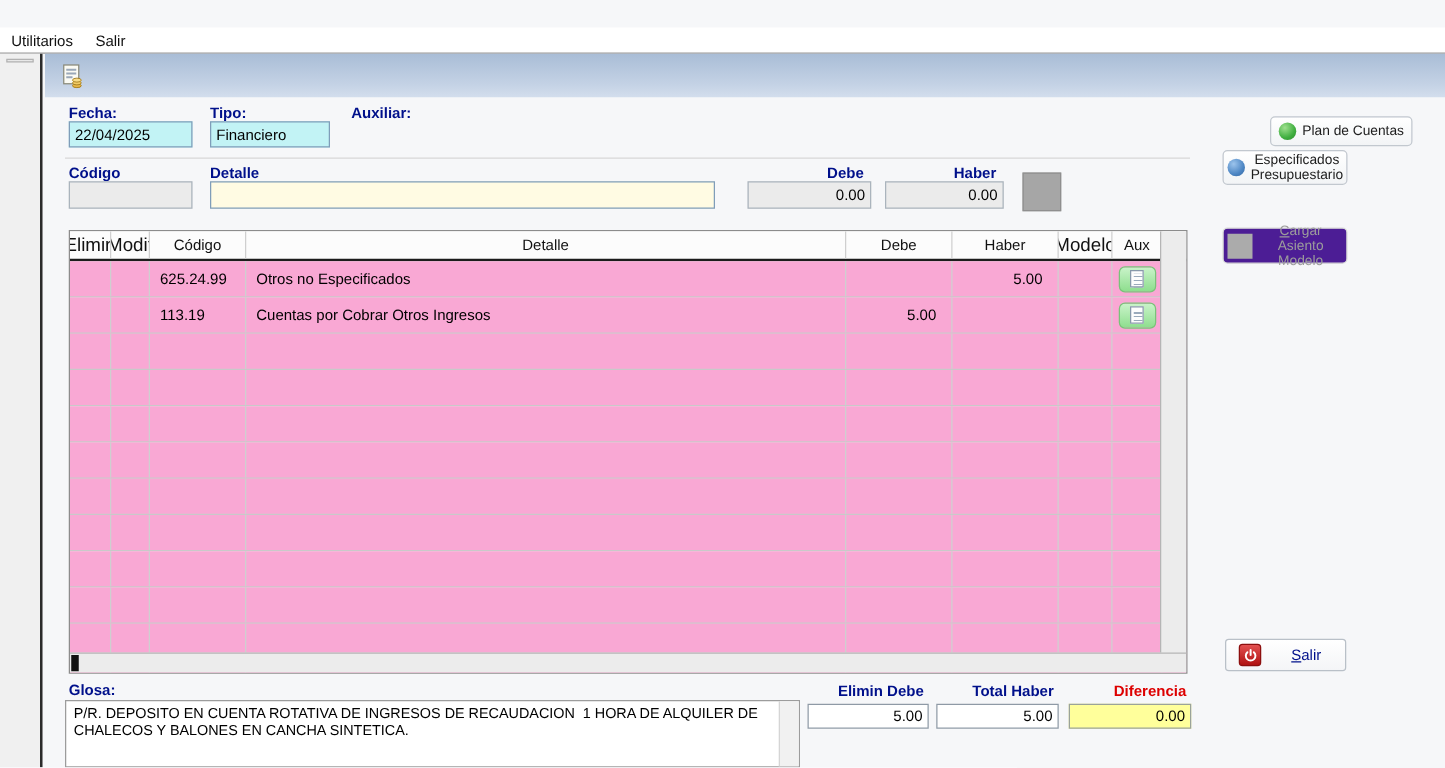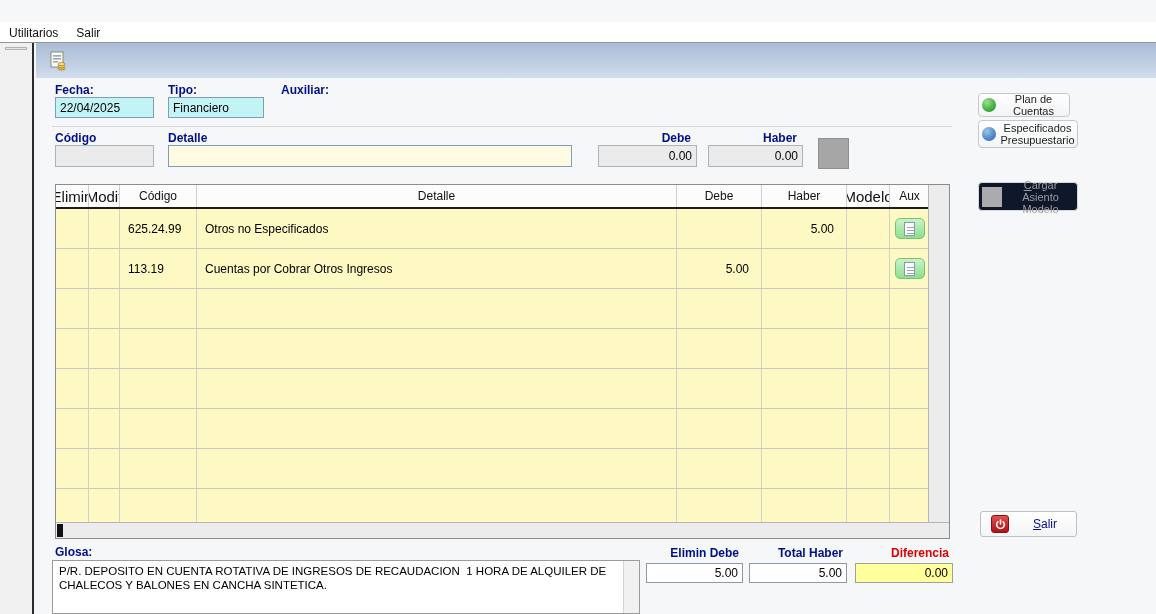--- a/index.html
+++ b/index.html
@@ -44,39 +44,39 @@
   .fld.diff{background:#ffff9b;border-color:#9aa39a}
 
   .sep{position:absolute;height:1px;background:#d7d7d7}
 
   .gray-square{position:absolute;left:818px;top:138px;width:31px;height:31px;background:#a6a6a6;border:1px solid #8f8f8f}
 
   
   .sidebtn{position:absolute;background:linear-gradient(#ffffff,#f2f4f6);border:1px solid #c2c8cf;
     border-radius:4px;display:flex;align-items:center;justify-content:center;gap:5px;
     font-size:11px;color:#1c1c1c;text-align:center;line-height:12px;cursor:default;padding:1px 3px}
-  .sidebtn.disabled{color:#9c9c9c;background:#0f172a;border-color:#d8d8d8}
+  .sidebtn.disabled{color:#9c9c9c;background:#4c1d95;border-color:#d8d8d8}
   .sphere{width:14px;height:14px;border-radius:50%;flex:0 0 auto}
   .sphere.green{background:radial-gradient(circle at 35% 30%,#9fe08f,#3fae3f 60%,#2d8a2d)}
   .sphere.blue{background:radial-gradient(circle at 35% 30%,#9cc4ec,#4d86c4 60%,#33669f)}
   .sq-icon{width:20px;height:20px;background:#ababab;flex:0 0 auto}
   .power-icon{width:18px;height:18px;border-radius:3px;flex:0 0 auto;
     background:linear-gradient(#e25050,#b01212);border:1px solid #8d0f0f;
     display:flex;align-items:center;justify-content:center}
   .salir-btn{position:absolute;background:linear-gradient(#ffffff,#f4f5f7);border:1px solid #b9c0c8;
     border-radius:3px;display:flex;align-items:center;font-size:12px;color:#00108b;padding:0 10px;gap:24px}
 
   
   .table{position:absolute;left:55px;top:184px;width:895px;height:355px;background:#fff;
     border:1px solid #8c8c8c;overflow:hidden}
   .thead{display:flex;height:24px;background:#fcfcfc;border-bottom:2px solid #1c1c1c}
   .hcell{display:flex;align-items:center;justify-content:center;font-size:12px;color:#111;
     border-right:1px solid #cfcfcf;overflow:hidden}
   .hcell.small{font-size:15px}
-  .trow{display:flex;height:40px;border-bottom:1px solid #c9c9c9;background:#fef9c3}
+  .trow{display:flex;height:29px;border-bottom:1px solid #c9c9c9;background:#f9a8d4}
   .tcell{display:flex;align-items:center;font-size:12px;color:#000;border-right:1px solid #cfcfcf;overflow:hidden}
   .w0{width:33px}.w1{width:31px}.w2{width:77px}.w3{width:480px}.w4{width:85px}.w5{width:85px}.w6{width:43px}.w7{width:40px}
   .tcell.c2{padding-left:8px}.tcell.c3{padding-left:8px}
   .tcell.c4,.tcell.c5{justify-content:flex-end;padding-right:12px}
   .tcell.c7{justify-content:center}
   .vscroll{position:absolute;right:0;top:0;width:21px;height:338px;background:#ececec;border-left:1px solid #b5b5b5}
   .hscroll{position:absolute;left:0;bottom:0;width:893px;height:16px;background:#ececec;border-top:1px solid #b5b5b5}
   .hthumb{position:absolute;left:1px;top:1px;width:6px;height:13px;background:#111}
   .aux-btn{width:30px;height:21px;border-radius:5px;border:1px solid #79c379;
     background:linear-gradient(#c9f3c9,#8ede8e);display:flex;align-items:center;justify-content:center;cursor:pointer}
@@ -140,21 +140,21 @@
   <input class="fld yellow" style="left: 168px; top: 145px; width: 404px; height: 22px;" value="">
 
   <span class="lbl right" style="left:598px;top:131px;width:93px">Debe</span>
   <input class="fld gray num" style="left: 598px; top: 145px; width: 99px; height: 22px;" value="0.00">
 
   <span class="lbl right" style="left:708px;top:131px;width:89px">Haber</span>
   <input class="fld gray num" style="left: 708px; top: 145px; width: 95px; height: 22px;" value="0.00">
 
   <div class="gray-square"></div>
 
-  <div class="sidebtn" style="left:978px;top:93px;width:92px;height:24px">
+  <div class="sidebtn" style="left:1016px;top:93px;width:114px;height:24px">
     <span class="sphere green"></span>
     <span>Plan de Cuentas</span>
   </div>
   <div class="sidebtn" style="left:978px;top:120px;width:100px;height:28px">
     <span class="sphere blue"></span>
     <span>Especificados Presupuestario</span>
   </div>
   <div class="sidebtn disabled" style="left:978px;top:182px;width:100px;height:29px">
     <span class="sq-icon"></span>
     <span><u>C</u>argar Asiento Modelo</span>

